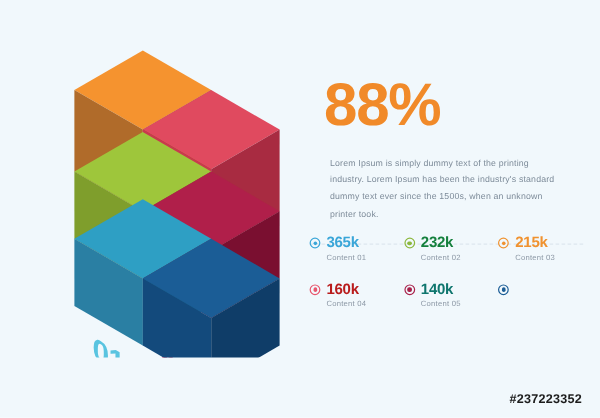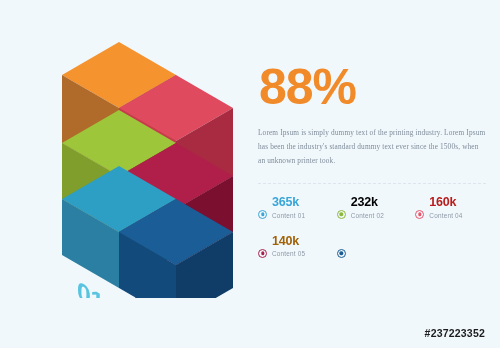--- a/index.html
+++ b/index.html
@@ -47,29 +47,28 @@
     left: 258px;
     top: 62px;
     width: 228px;
   }
   .big-percent {
     font-size: 50px;
     font-weight: bold;
     color: #f18a29;
     line-height: 1;
     letter-spacing: -1px;
-    margin: 0 0 14px 1px;
+    margin: 0 0 14px 12px;
   }
   .body-copy {
     font-size: 7.3px;
     line-height: 1.95;
     color: #7d8b99;
-    margin: 0;
+    margin: 17px;
     letter-spacing: 0.15px;
-    font-family: Liberation Serif, serif;
   }
   .divider {
     margin-top: 14px;
     border: 0;
     border-top: 1px dashed #dde6ee;
     height: 0;
   }
 
   
   .stats {
@@ -77,21 +76,21 @@
     left: 258px;
     top: 196px;
     width: 232px;
     display: grid;
     grid-template-columns: repeat(3, 1fr);
     grid-row-gap: 16px;
     grid-column-gap: 4px;
   }
   .stat {
     display: flex;
-    align-items: flex-end;
+    align-items: flex-start;
     gap: 5px;
   }
   .radio {
     width: 9px;
     height: 9px;
     border-radius: 50%;
     border: 1.3px solid currentColor;
     box-sizing: border-box;
     position: relative;
     flex: none;
@@ -201,38 +200,45 @@
       <span class="radio" style="color:#3aa6d8"></span>
       <span class="stat-text">
         <span class="stat-value" style="color:#3aa6d8">365k</span>
         <span class="stat-label">Content 01</span>
       </span>
     </div>
 
     <div class="stat">
       <span class="radio" style="color:#8cb83d"></span>
       <span class="stat-text">
-        <span class="stat-value" style="color:#000000">232k</span>
+        <span class="stat-value" style="color:#15803d">232k</span>
         <span class="stat-label">Content 02</span>
       </span>
     </div>
 
+    <div class="stat">
+      <span class="radio" style="color:#f0922f"></span>
+      <span class="stat-text">
+        <span class="stat-value" style="color:#f0922f">215k</span>
+        <span class="stat-label">Content 03</span>
+      </span>
+    </div>
 
     <div class="stat">
       <span class="radio" style="color:#e8566d"></span>
       <span class="stat-text">
         <span class="stat-value" style="color:#b91c1c">160k</span>
         <span class="stat-label">Content 04</span>
       </span>
     </div>
 
     <div class="stat">
       <span class="radio" style="color:#a8214a"></span>
       <span class="stat-text">
-        <span class="stat-value" style="color:#a16207">140k</span>
+        <span class="stat-value" style="color:#0f766e">140k</span>
         <span class="stat-label">Content 05</span>
       </span>
     </div>
 
     <div class="stat">
       <span class="radio" style="color:#1b5d96"></span>
     </div>
 
   </div>
 

